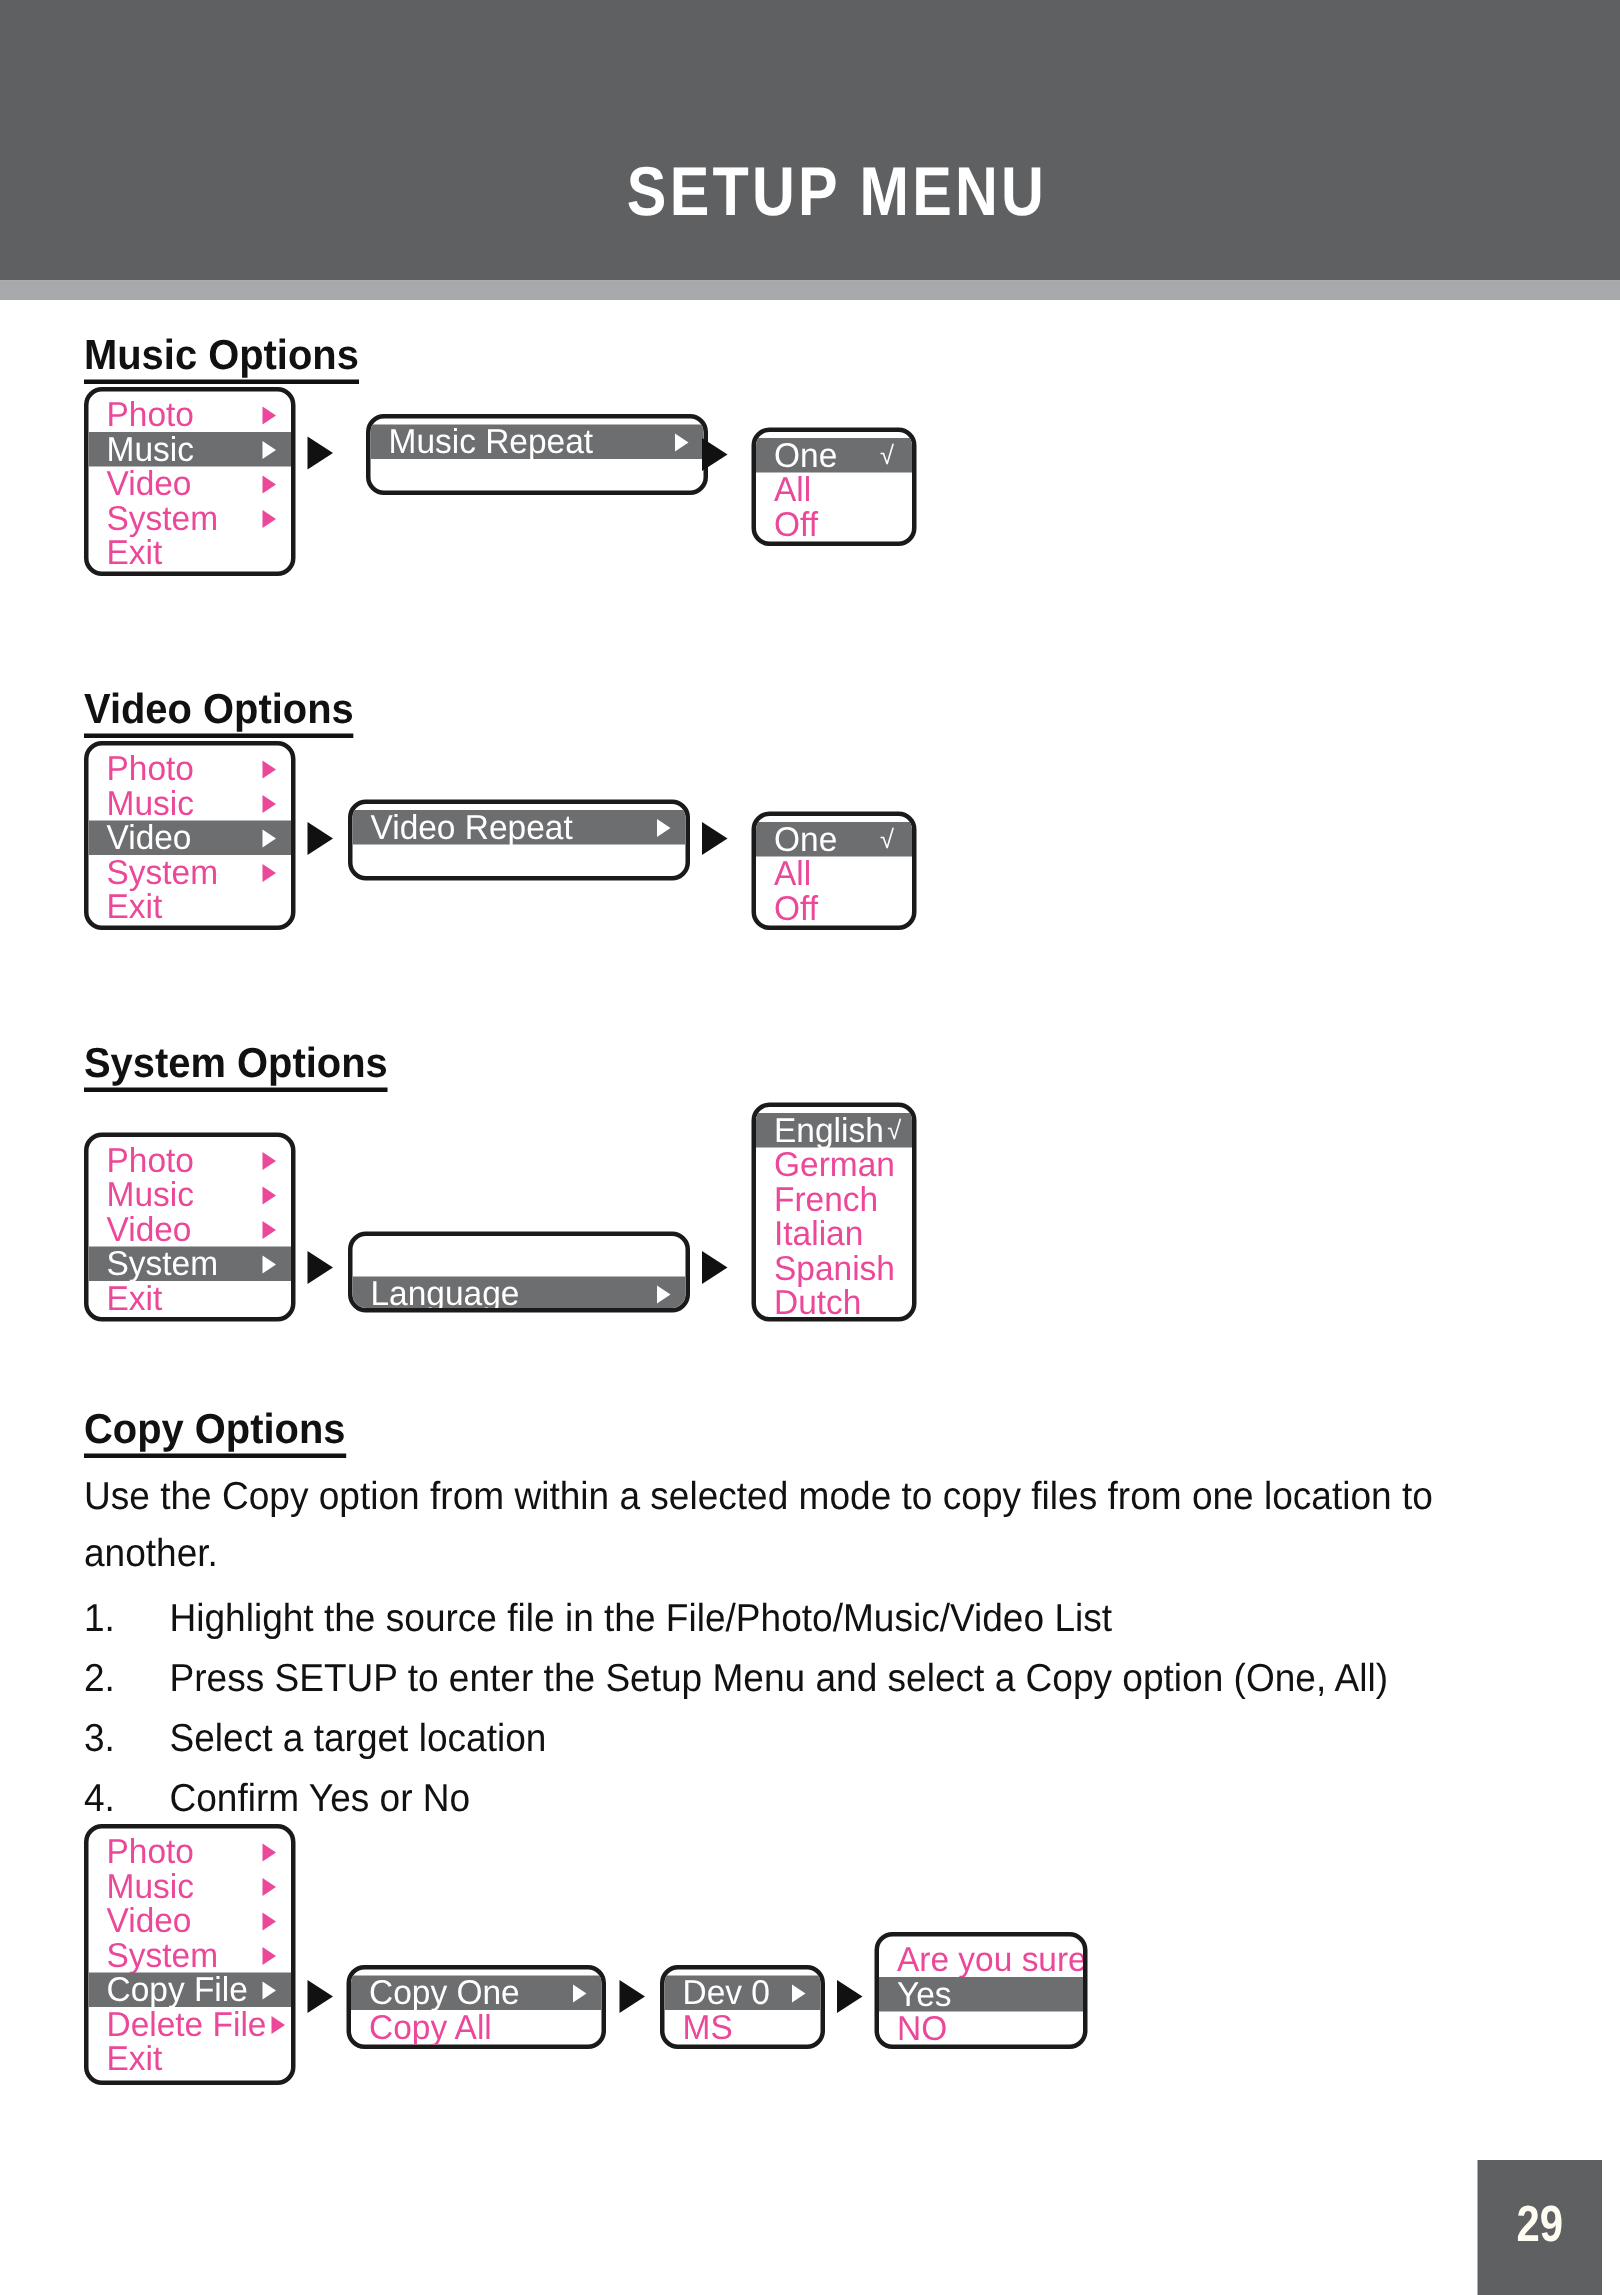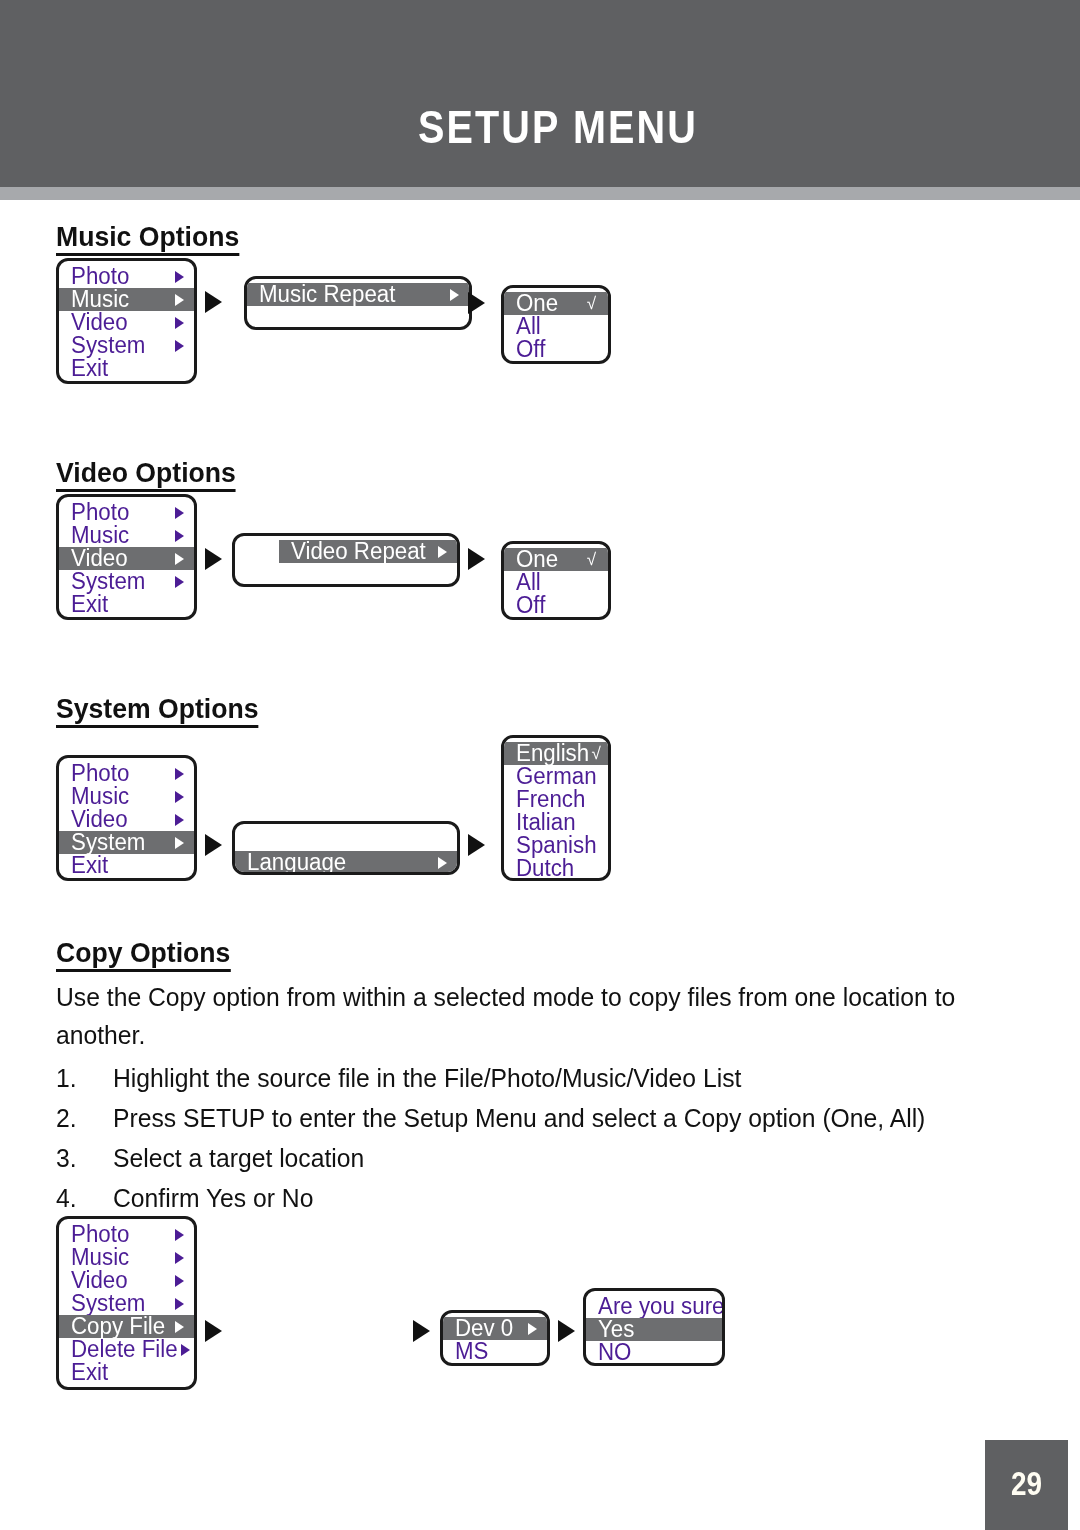--- a/index.html
+++ b/index.html
@@ -90,21 +90,21 @@
   }
   .row {
     position: relative;
     display: flex;
     align-items: center;
     box-sizing: border-box;
     height: 23px;
     padding: 0 4px 0 12px;
     font-size: 23px;
     line-height: 23px;
-    color: #4c1d95;
+    color: #ec4899;
     white-space: nowrap;
   }
   .row .lbl {
     flex: 0 0 auto;
     transform: scaleX(0.97);
     transform-origin: left center;
   }
   .row .spacer { flex: 1 1 auto; }
   .row.hl {
     background: #6d6e70;
@@ -251,21 +251,21 @@
         <span class="lbl">System</span>
         <span class="spacer"></span>
         <span class="caret"></span>
       </div>
       <div class="row">
         <span class="lbl">Exit</span>
         <span class="spacer"></span>
       </div>
     </div>
   <div class="conn" style="left:205px; top:548px;"></div>
-  <div class="scr" id="video-sub" style="left:232px; top:533px; width:228px; height:54px;padding-left:44px;">
+  <div class="scr" id="video-sub" style="left:232px; top:533px; width:228px; height:54px;">
       <div class="row hl">
         <span class="lbl">Video Repeat</span>
         <span class="spacer"></span>
         <span class="caret"></span>
       </div>
       <div class="row">
         <span class="lbl">&nbsp;</span>
         <span class="spacer"></span>
       </div>
     </div>
@@ -412,20 +412,31 @@
         <span class="lbl">Delete File</span>
         <span class="spacer"></span>
         <span class="caret"></span>
       </div>
       <div class="row">
         <span class="lbl">Exit</span>
         <span class="spacer"></span>
       </div>
     </div>
   <div class="conn" style="left:205px; top:1320px;"></div>
+  <div class="scr" id="copy-sub" style="left:231px; top:1310px; width:173px; height:56px;">
+      <div class="row hl">
+        <span class="lbl">Copy One</span>
+        <span class="spacer"></span>
+        <span class="caret"></span>
+      </div>
+      <div class="row">
+        <span class="lbl">Copy All</span>
+        <span class="spacer"></span>
+      </div>
+    </div>
   <div class="conn" style="left:413px; top:1320px;"></div>
   <div class="scr" id="copy-dev" style="left:440px; top:1310px; width:110px; height:56px;">
       <div class="row hl">
         <span class="lbl">Dev 0</span>
         <span class="spacer"></span>
         <span class="caret"></span>
       </div>
       <div class="row">
         <span class="lbl">MS</span>
         <span class="spacer"></span>

